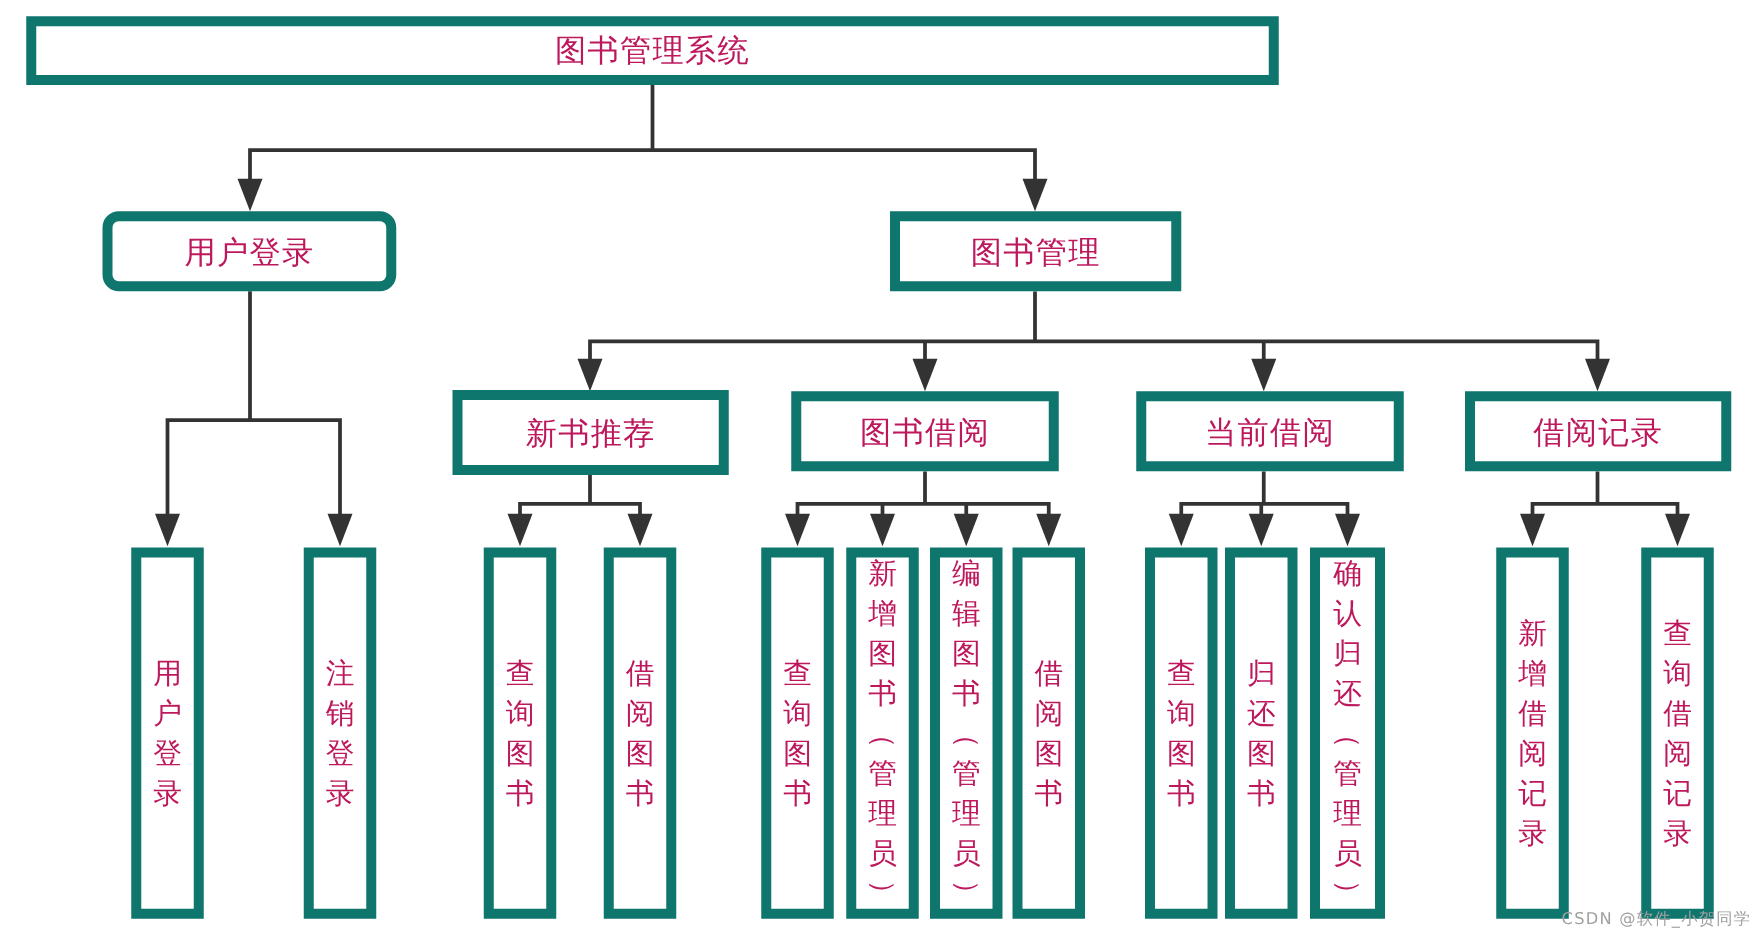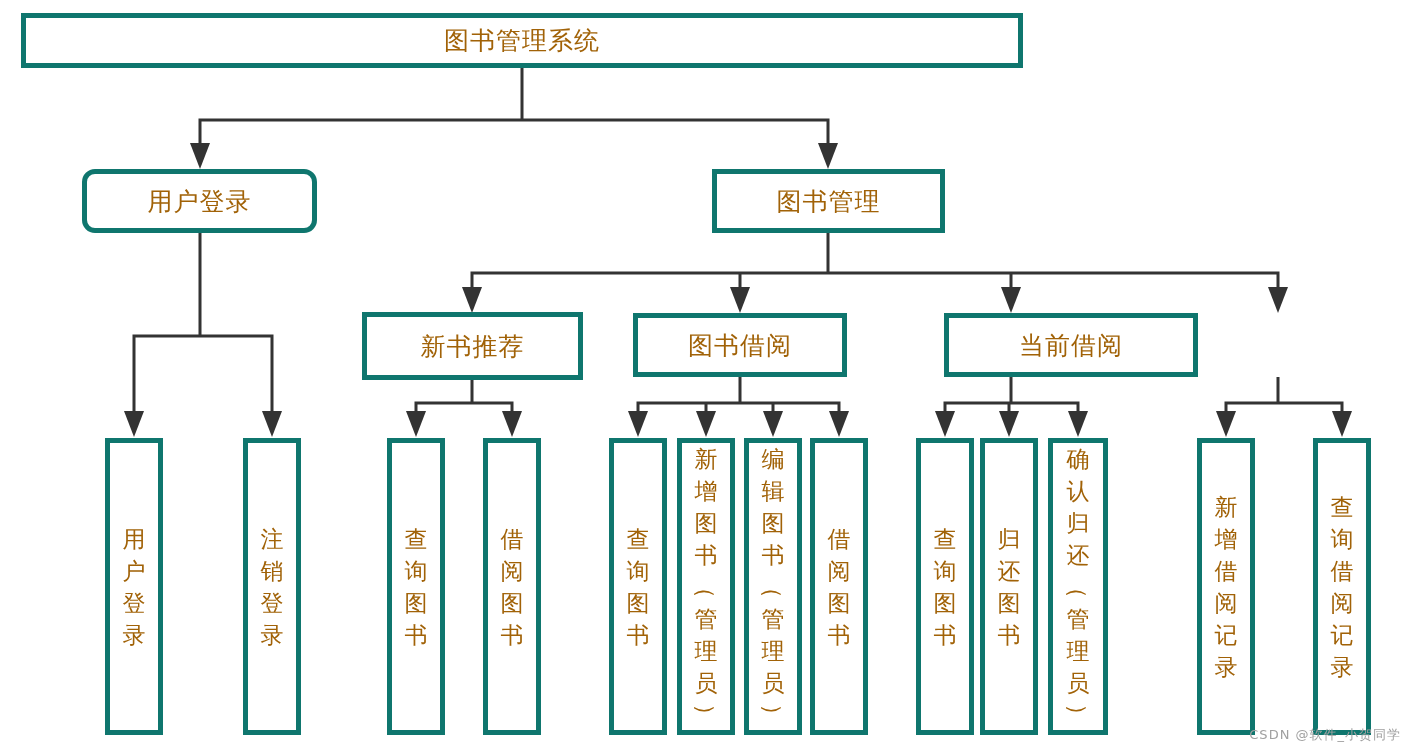--- a/index.html
+++ b/index.html
@@ -7,26 +7,26 @@
     position:relative;
     width:1405px;height:747px;
     background:#ffffff;
     font-family:"DejaVu Sans","Liberation Sans",sans-serif;
     overflow:hidden;
   }
   svg.connectors{position:absolute;left:0;top:0;width:1405px;height:747px;}
   .node{
     position:absolute;
     box-sizing:border-box;
-    border:5px solid #0f766e;
+    border:8px solid #0f766e;
     background:#ffffff;
     display:flex;
     align-items:center;
     justify-content:center;
-    color:#a16207;
+    color:#be185d;
   }
   .h-label{font-size:25px;letter-spacing:1px;white-space:nowrap;}
   .leaf{flex-direction:column;}
   .leaf .vchar{
     display:block;
     width:100%;
     height:32px;line-height:32px;
     text-align:center;
     font-size:23px;
   }
@@ -96,21 +96,22 @@
     <polygon fill="#333333" points="1332,411 1352,411 1342,437"></polygon>
   </svg>
 
   <div class="node h-label" style="left:21px;top:13px;width:1002px;height:55px;">图书管理系统</div>
 
   <div class="node h-label" style="left:82px;top:169px;width:235px;height:64px;border-radius:13px;">用户登录</div>
   <div class="node h-label" style="left:712px;top:169px;width:233px;height:64px;">图书管理</div>
 
   <div class="node h-label" style="left:362px;top:312px;width:221px;height:68px;">新书推荐</div>
   <div class="node h-label" style="left:633px;top:313px;width:214px;height:64px;">图书借阅</div>
-  <div class="node h-label" style="left:944px;top:313px;width:254px;height:64px;">当前借阅</div>
+  <div class="node h-label" style="left:909px;top:313px;width:214px;height:64px;">当前借阅</div>
+  <div class="node h-label" style="left:1172px;top:313px;width:213px;height:64px;">借阅记录</div>
 
   <div class="node leaf" style="left:105px;top:438px;width:58px;height:297px;">
       <span class="vchar">用</span>
       <span class="vchar">户</span>
       <span class="vchar">登</span>
       <span class="vchar">录</span>
     </div>
   <div class="node leaf" style="left:243px;top:438px;width:58px;height:297px;">
       <span class="vchar">注</span>
       <span class="vchar">销</span>

